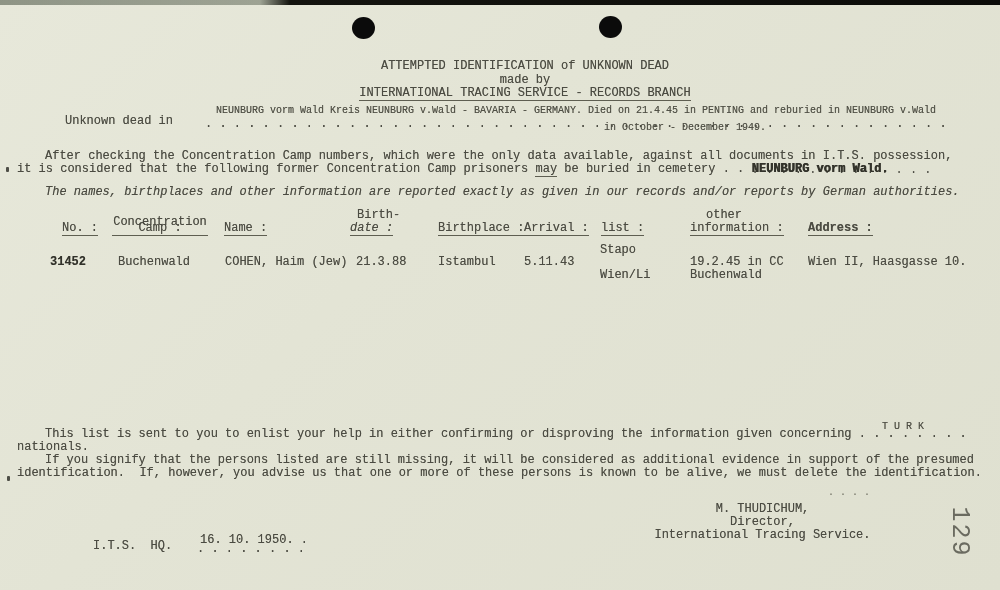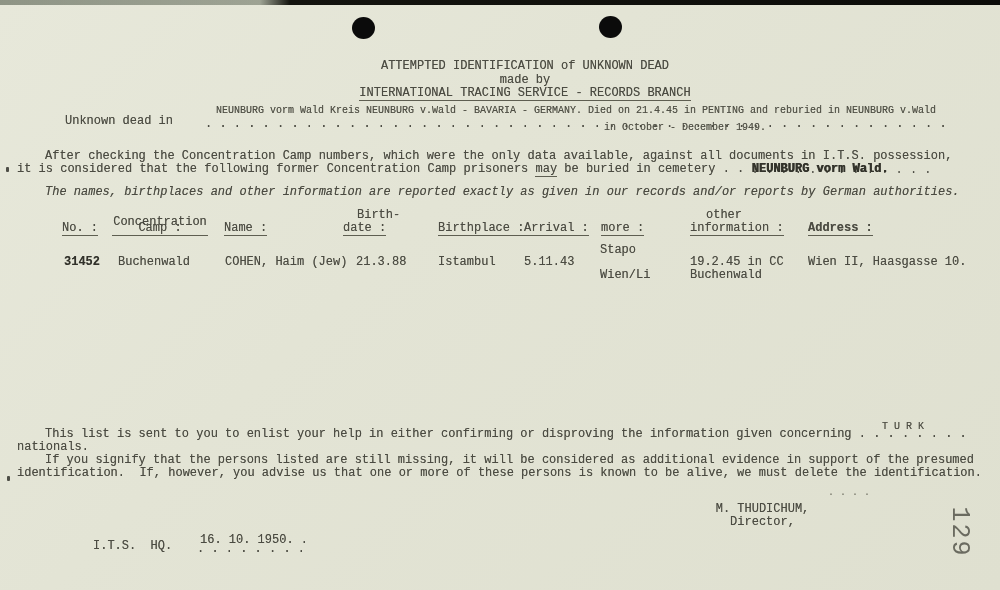--- a/index.html
+++ b/index.html
@@ -52,47 +52,48 @@
 
   <div class="ln" style="left:45px;top:186px;font-style:italic;">The names, birthplaces and other information are reported exactly as given in our records and/or reports by German authorities.</div>
 
   <div class="ln ctr" style="left:112px;top:216px;width:96px;">Concentration</div>
   <div class="ln" style="left:357px;top:209px;">Birth-</div>
   <div class="ln" style="left:690px;top:209px;margin-left:16px;">other</div>
 
   <div class="ln" style="left:62px;top:222px;"><span class="u">No. :</span></div>
   <div class="ln ctr u" style="left:112px;top:222px;width:96px;">Camp :</div>
   <div class="ln" style="left:224px;top:222px;"><span class="u">Name :</span></div>
-  <div class="ln" style="left:343px;top:222px;"><span class="u">date :</span></div>
+  <div class="ln" style="left:350px;top:222px;font-style:italic;"><span class="u">date :</span></div>
   <div class="ln" style="left:438px;top:222px;"><span class="u">Birthplace :</span></div>
   <div class="ln" style="left:524px;top:222px;"><span class="u">Arrival :</span></div>
-  <div class="ln" style="left:601px;top:222px;"><span class="u">more :</span></div>
+  <div class="ln" style="left:601px;top:222px;"><span class="u">list :</span></div>
   <div class="ln" style="left:690px;top:222px;"><span class="u">information :</span></div>
   <div class="ln" style="left:808px;top:222px;font-weight:bold;"><span class="u">Address :</span></div>
 
-  <div class="ln dk" style="left:64px;top:256px;text-align:right;">31452</div>
+  <div class="ln dk" style="left:50px;top:256px;text-align:right;">31452</div>
   <div class="ln" style="left:118px;top:256px;">Buchenwald</div>
   <div class="ln" style="left:225px;top:256px;">COHEN, Haim (Jew)</div>
   <div class="ln" style="left:356px;top:256px;">21.3.88</div>
   <div class="ln" style="left:438px;top:256px;">Istambul</div>
   <div class="ln" style="left:524px;top:256px;">5.11.43</div>
   <div class="ln" style="left:600px;top:244px;">Stapo</div>
   <div class="ln" style="left:600px;top:269px;">Wien/Li</div>
   <div class="ln" style="left:690px;top:256px;">19.2.45 in CC</div>
   <div class="ln" style="left:690px;top:269px;">Buchenwald</div>
   <div class="ln" style="left:808px;top:256px;">Wien II, Haasgasse 10.</div>
 
   <div class="ln" style="left:45px;top:428px;"><span>This list is sent to you to enlist your help in either confirming or disproving the information given concerning </span><span>. . . . . . . .</span></div>
   <div class="ln ins" style="left:866px;top:420px;">T U R K</div>
   <div class="ln" style="left:17px;top:441px;">nationals.</div>
   <div class="ln" style="left:45px;top:454px;">If you signify that the persons listed are still missing, it will be considered as additional evidence in support of the presumed</div>
   <div class="ln" style="left:17px;top:467px;">identification.  If, however, you advise us that one or more of these persons is known to be alive, we must delete the identification.</div>
 
   <div class="ln ctr" style="left:635px;top:503px;width:255px;">M. THUDICHUM,</div>
   <div class="ln ctr" style="left:635px;top:516px;width:255px;">Director,</div>
+  <div class="ln ctr" style="left:635px;top:529px;width:255px;">International Tracing Service.</div>
 
   <div class="ln" style="left:93px;top:540px;">I.T.S.  HQ.</div>
   <div class="ln" style="left:200px;top:534px;">16. 10. 1950. .</div>
   <div class="ln" style="left:197px;top:543px;">. . . . . . . .</div>
 
   <div class="pagenum">129</div>
 
 </div>
 
 </body></html>

